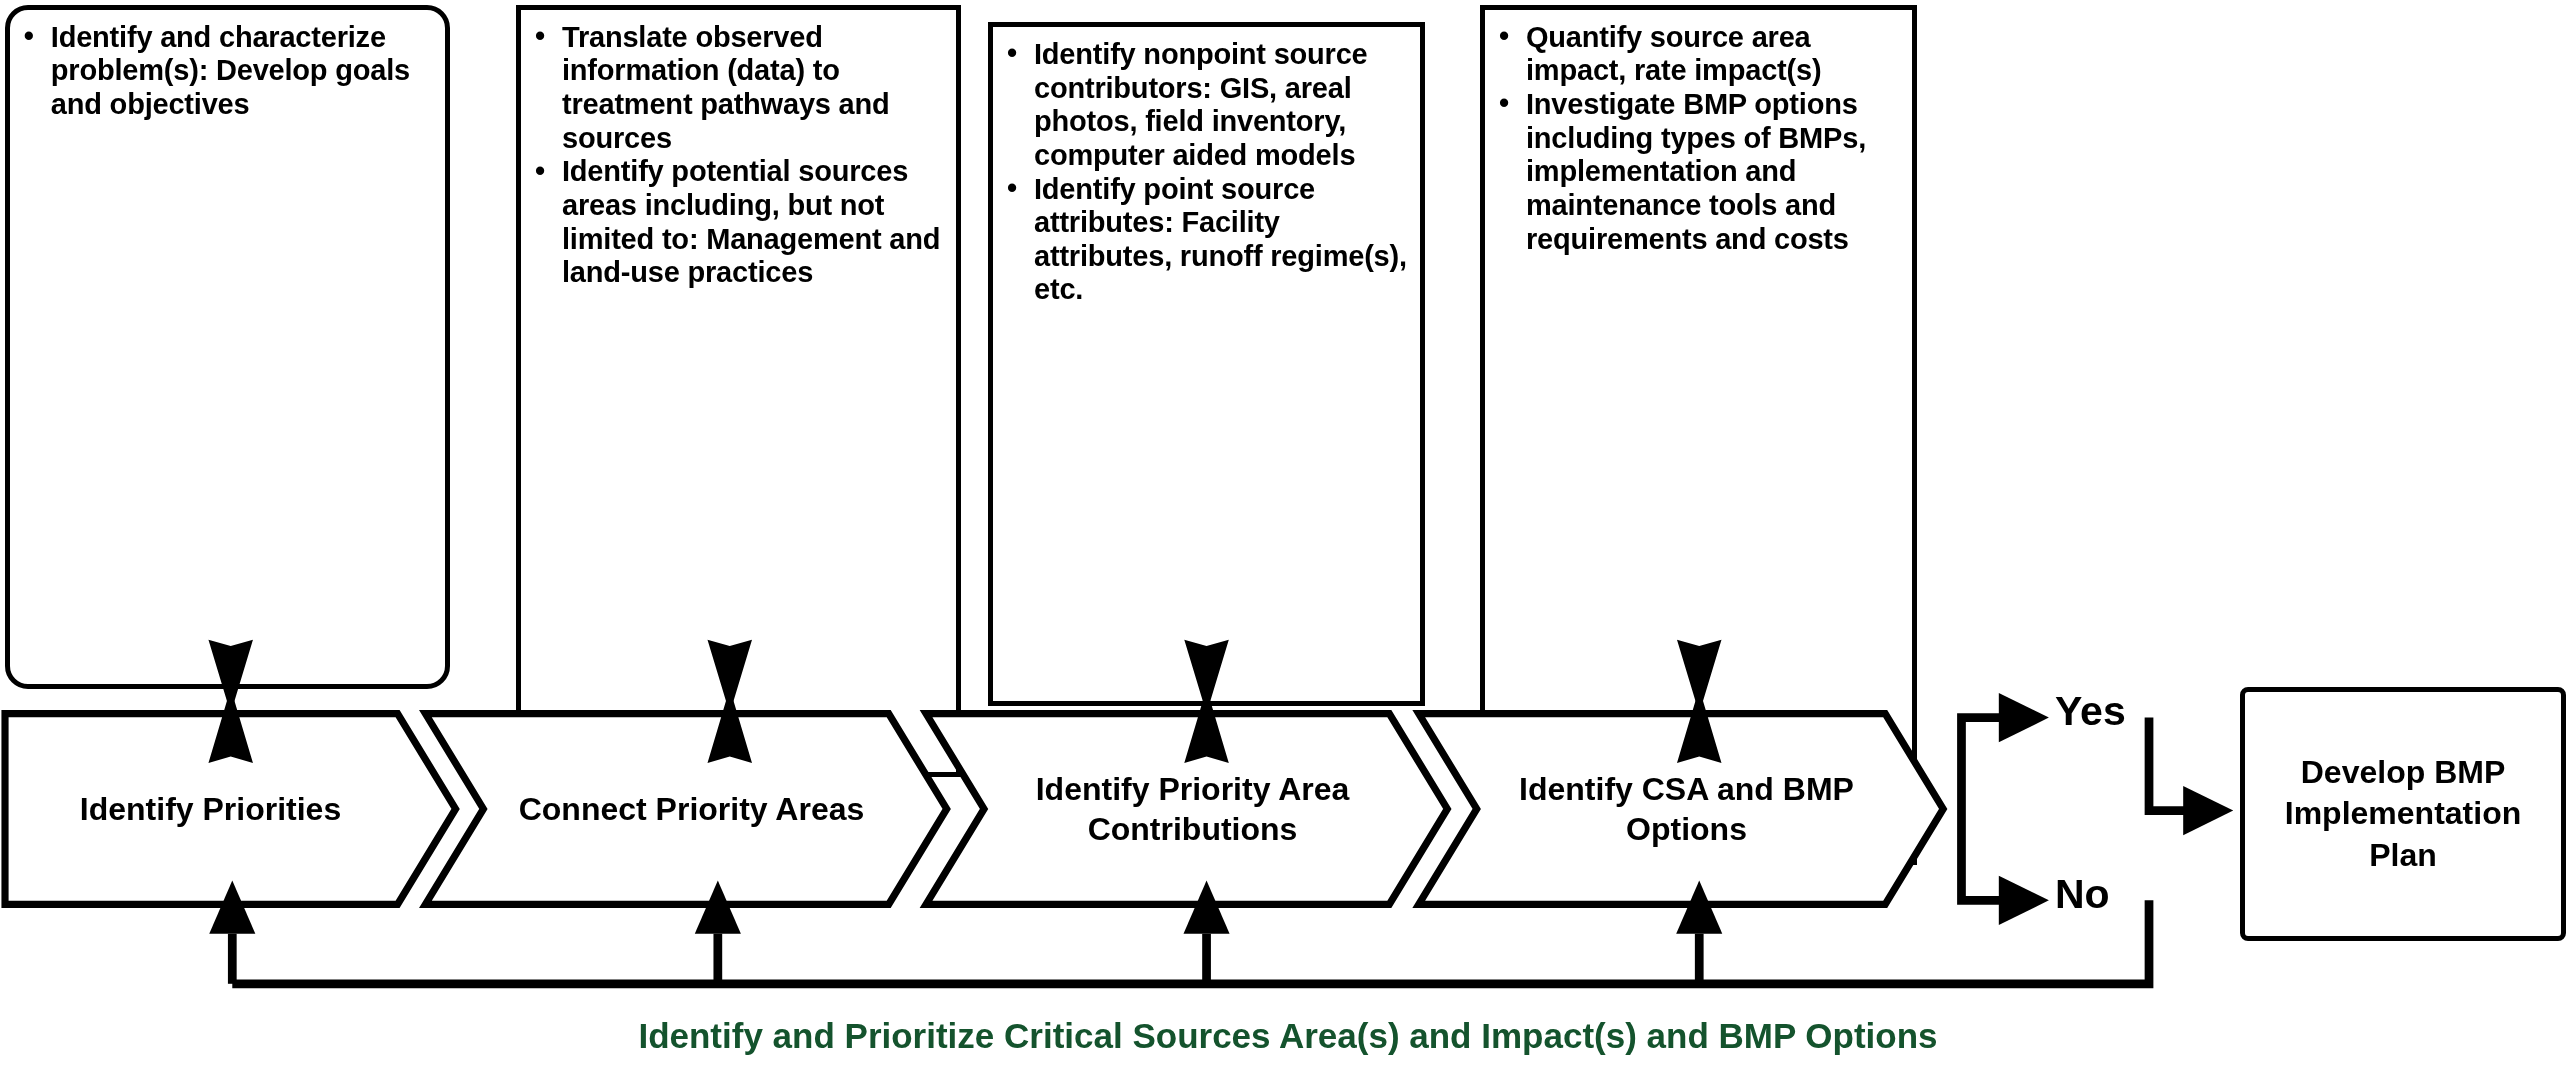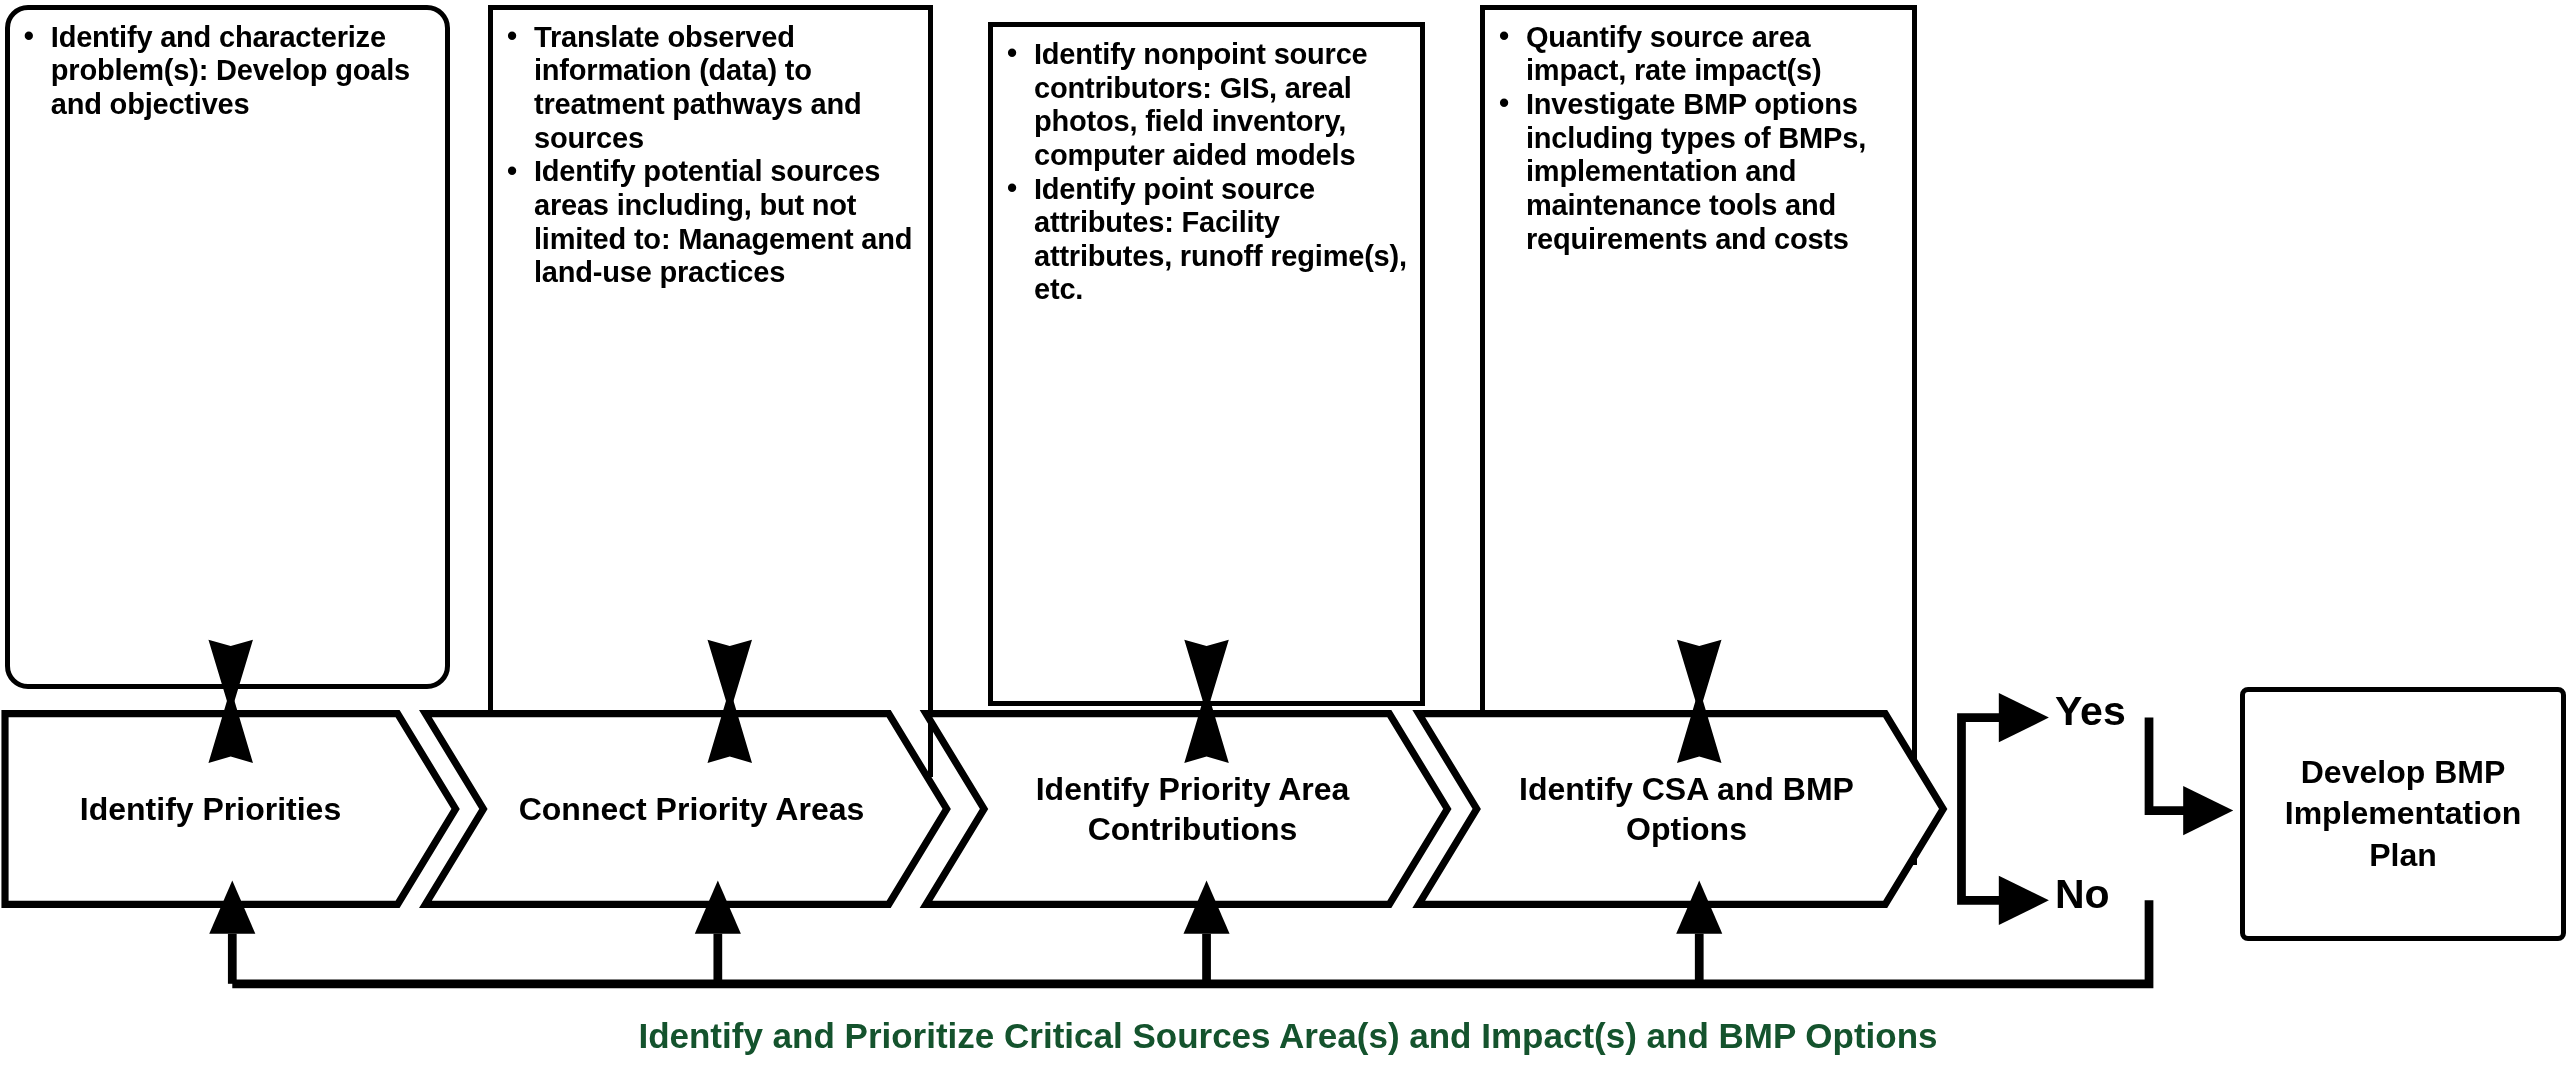--- a/index.html
+++ b/index.html
@@ -108,21 +108,21 @@
 <body>
 
 <div id="stage">
 
   <div class="detail-box" style="left:4.8px; top:4.8px; width:445px; height:684px;border-radius:23px;">
     <ul>
       <li>Identify and characterize problem(s): Develop goals and objectives</li>
     </ul>
   </div>
 
-  <div class="detail-box" style="left:488px; top:4.8px; width:445px; height:772px;">
+  <div class="detail-box" style="left:516px; top:4.8px; width:445px; height:772px;">
     <ul>
       <li>Translate observed information (data) to treatment pathways and sources</li>
       <li>Identify potential sources areas including, but not limited to: Management and land-use practices</li>
     </ul>
   </div>
 
   <div class="detail-box" style="left:988px; top:22px; width:437px; height:684px;">
     <ul>
       <li>Identify nonpoint source contributors: GIS, areal photos, field inventory, computer aided models</li>
       <li>Identify point source attributes: Facility attributes, runoff regime(s), etc.</li>

